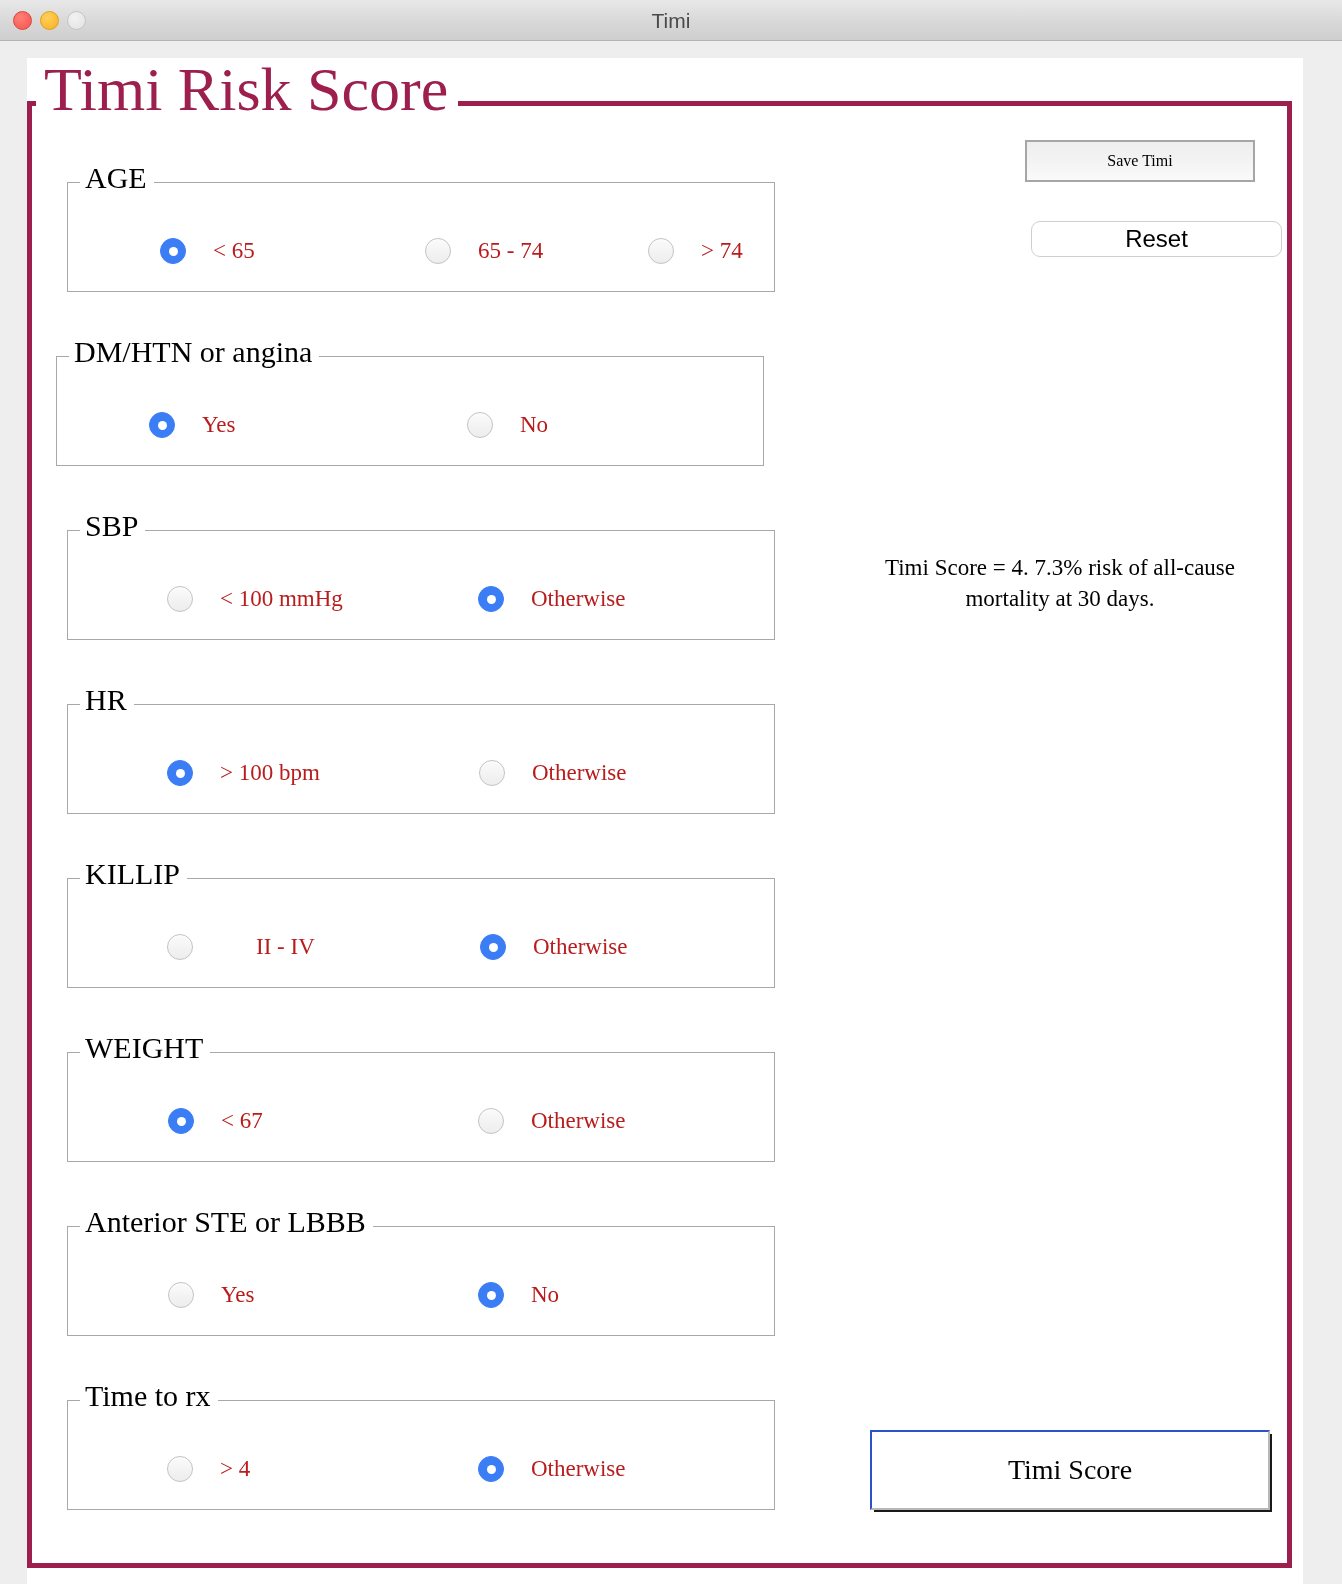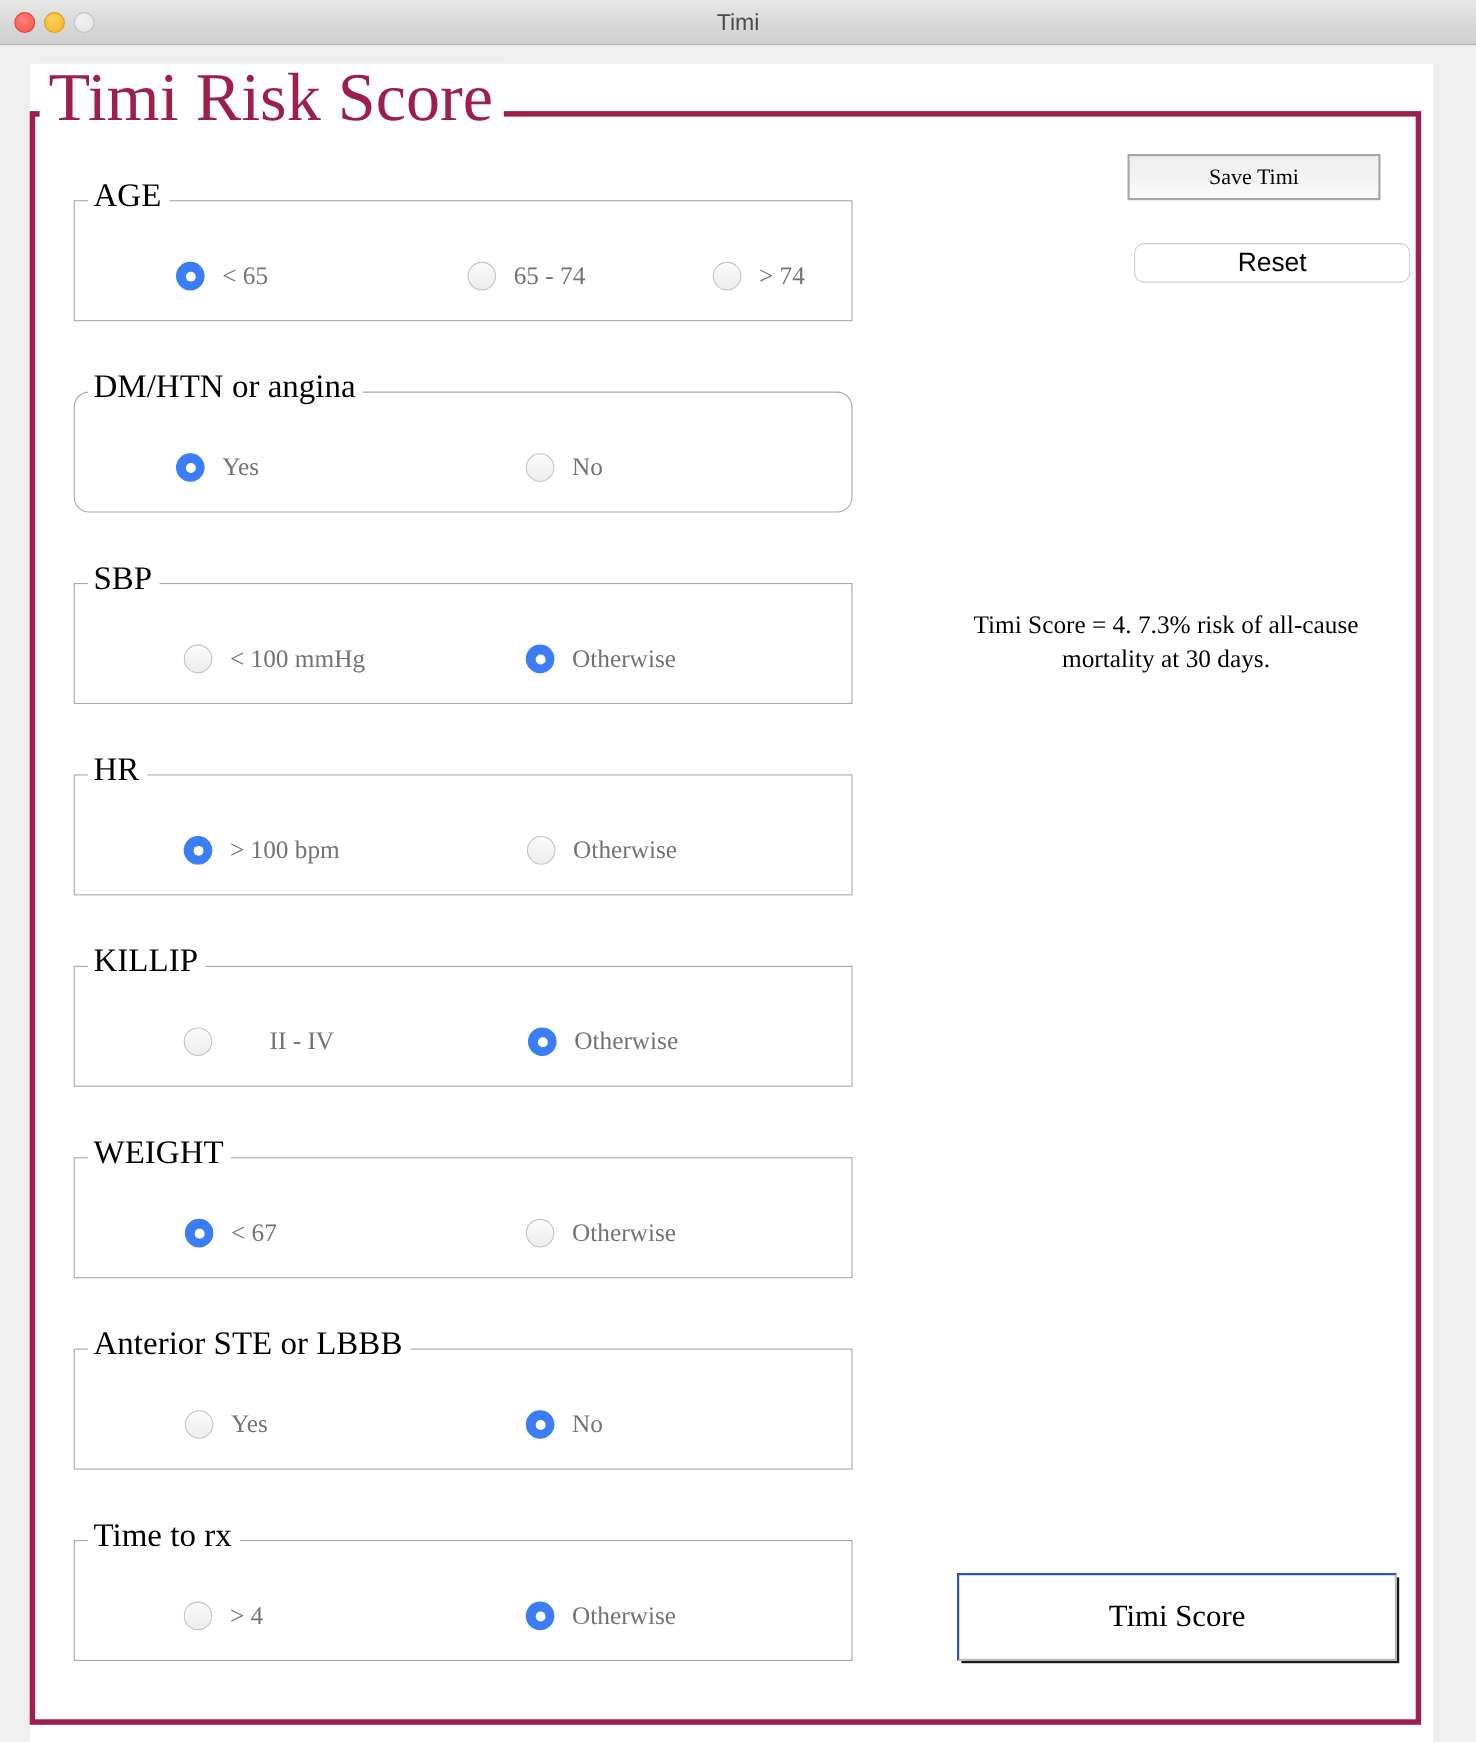--- a/index.html
+++ b/index.html
@@ -129,37 +129,37 @@
   .radio.on::after {
     content: "";
     position: absolute;
     left: 50%; top: 50%;
     width: 9px; height: 9px;
     margin: -4.5px 0 0 -4.5px;
     border-radius: 50%;
     background: #ffffff;
   }
   .radio-label {
-    margin-left: 16px;
+    margin-left: 27px;
     font-size: 23px;
-    color: #737373;
+    color: #b91c1c;
   }
 
   
   .btn-save {
     position: absolute;
     left: 1025px;
     top: 140px;
     width: 230px;
     height: 42px;
     border: 2px solid #a6a6a6;
     box-sizing: border-box;
     background: linear-gradient(to bottom, #eeeeee 0%, #f3f3f3 50%, #fafafa 100%);
     font-family: "Liberation Serif", "DejaVu Serif", serif;
-    font-size: 20px;
+    font-size: 16px;
     color: #000000;
     text-align: center;
     line-height: 38px;
     cursor: default;
   }
   .btn-reset {
     position: absolute;
     left: 1031px;
     top: 221px;
     width: 251px;
@@ -232,21 +232,21 @@
       </div>
       <div class="radio-opt" style="left: 357px; top: 55px;">
         <span class="radio off"></span>
         <span class="radio-label">65 - 74</span>
       </div>
       <div class="radio-opt" style="left: 580px; top: 55px; justify-content: flex-end;">
         <span class="radio off"></span>
         <span class="radio-label">&gt; 74</span>
       </div>
     </div>
-    <div class="group" style="left: 67px; top: 356px; width: 708px; height: 110px; border-radius: 14px;">
+    <div class="group" style="left: 56px; top: 356px; width: 708px; height: 110px;">
       <div class="group-title">DM/HTN or angina</div>
       <div class="radio-opt" style="left: 92px; top: 55px;">
         <span class="radio on"></span>
         <span class="radio-label">Yes</span>
       </div>
       <div class="radio-opt" style="left: 410px; top: 55px;">
         <span class="radio off"></span>
         <span class="radio-label">No</span>
       </div>
     </div>

